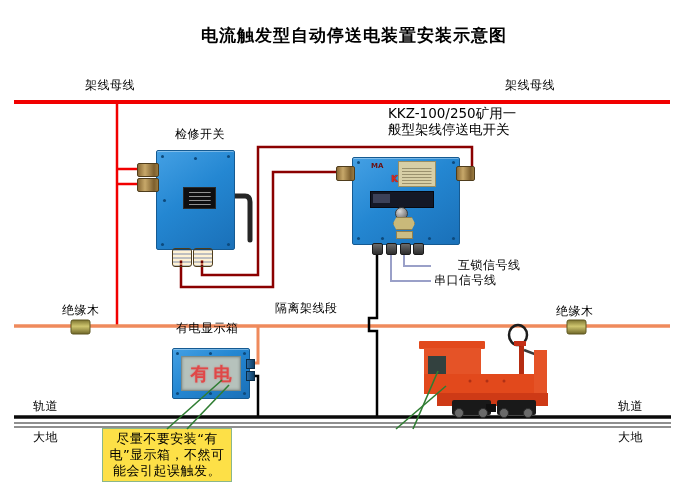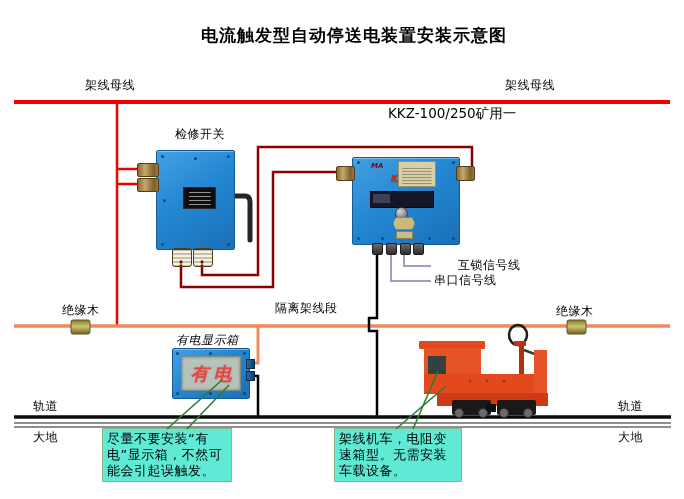--- a/index.html
+++ b/index.html
@@ -6,21 +6,21 @@
   body{font-family:"DejaVu Sans","Liberation Sans",sans-serif;}
   .stage{position:relative;width:684px;height:499px;background:#ffffff;overflow:hidden;}
   .abs{position:absolute;}
   .layer{position:absolute;left:0;top:0;width:684px;height:499px;}
   #wires{z-index:1;}
   #annotations{z-index:6;}
   .title{z-index:3;left:12px;top:12px;width:684px;text-align:center;font-size:17px;font-weight:bold;color:#000;letter-spacing:1px;margin-top:12px;}
   .lbl{z-index:3;font-size:12px;color:#000;white-space:nowrap;letter-spacing:0.5px;line-height:15px;}
   .dev{z-index:2;}
   
-  .bluebox{position:absolute;background:linear-gradient(145deg,#44a0e4 0%,#2487d2 45%,#1a70b8 100%);border:1px solid #155a92;border-radius:2px;box-shadow:inset 0 1px 0 rgba(255,255,255,.35);font-style:italic;}
+  .bluebox{position:absolute;background:linear-gradient(145deg,#44a0e4 0%,#2487d2 45%,#1a70b8 100%);border:1px solid #155a92;border-radius:2px;box-shadow:inset 0 1px 0 rgba(255,255,255,.35);}
   .screw{position:absolute;width:3px;height:3px;border-radius:50%;background:#0d4a7c;}
   .plate-dark{position:absolute;background:#0e0e10;border:1px solid #2a2a2a;
     background-image:repeating-linear-gradient(180deg,rgba(255,255,255,.55) 0 1px,transparent 1px 4px);
     background-size:70% 100%;background-position:center 4px;background-repeat:no-repeat;}
   .plate-tan{position:absolute;background:#d8cfa6;border:1px solid #9a8f63;
     background-image:repeating-linear-gradient(180deg,rgba(80,70,40,.45) 0 1px,transparent 1px 3px);
     background-size:82% 70%;background-position:center 6px;background-repeat:no-repeat;}
   .gland-side{position:absolute;background:linear-gradient(90deg,#8a6a35,#c7a86a 35%,#7d5f2e 80%,#9a7b40);border:1px solid #4f3d1c;border-radius:2px;}
   .gland-bottom{position:absolute;background:linear-gradient(180deg,#c7a86a,#8a6a35 55%,#b59452);border:1px solid #4f3d1c;border-radius:3px;
     background-image:repeating-linear-gradient(180deg,rgba(0,0,0,.25) 0 2px,rgba(255,230,170,.5) 2px 4px);}
@@ -29,21 +29,21 @@
   .window-seg{position:absolute;background:#3c4158;}
   .knob{position:absolute;border-radius:50%;background:radial-gradient(circle at 35% 30%,#d8d8d8,#8a8a8a 60%,#5a5a5a);border:1px solid #3c3c3c;}
   .tag{position:absolute;background:#c9b97a;border:1px solid #8f8050;clip-path:polygon(15% 0,85% 0,100% 50%,85% 100%,15% 100%,0 50%);}
   .tag2{position:absolute;background:#cabd85;border:1px solid #8f8050;}
   .ma{position:absolute;font-size:7px;font-weight:bold;color:#6b0f0f;line-height:8px;letter-spacing:0;}
   .ky{position:absolute;font-size:9px;font-weight:bold;color:#d42a20;line-height:10px;letter-spacing:1px;text-shadow:0 0 1px #7a1010;margin-left:21px;}
   .display-panel{position:absolute;background:#b6c2bc;border:1px solid #7e8c88;box-shadow:inset 0 0 3px rgba(0,0,0,.35);
     display:flex;align-items:center;justify-content:center;}
   .display-text{font-size:18px;font-weight:bold;color:#e04848;letter-spacing:5px;text-shadow:0 0 2px rgba(224,72,72,.6);padding-left:5px;text-align:right;}
   .nub{position:absolute;background:linear-gradient(90deg,#2a6ea8,#0f3f66);border:1px solid #0a2c48;}
-  .note{position:absolute;z-index:5;background:#5eead4;border:1.5px solid #8ab78a;font-size:13px;line-height:16px;color:#000;padding:2px 4px;letter-spacing:0.5px;}
+  .note{position:absolute;z-index:5;background:#fde047;border:1.5px solid #8ab78a;font-size:13px;line-height:16px;color:#000;padding:2px 4px;letter-spacing:0.5px;text-align:center;}
   .kkz-lbl{z-index:3;font-size:13.5px;color:#000;line-height:15.5px;white-space:nowrap;}
 </style>
 </head>
 <body>
 
 <div class="stage">
 
   <svg id="wires" class="layer" viewBox="0 0 684 499">
 
     <path d="M14,102 H670" stroke="#f10000" stroke-width="4" fill="none"></path>
@@ -103,27 +103,28 @@
       <circle cx="528" cy="413" r="4.5" fill="#6a6a6a" stroke="#2c2c2c"></circle>
     </g>
   </svg>
 
   <div class="abs title">电流触发型自动停送电装置安装示意图</div>
   <div class="abs lbl" style="left:85px;top:78px;">架线母线</div>
   <div class="abs lbl" style="left:505px;top:78px;">架线母线</div>
   <div class="abs lbl" style="left:167px;top:127px;margin-left:8px;">检修开关</div>
   <div class="abs kkz-lbl" style="left:345px;top:106px;margin-left:43px;">
     <div>KKZ-100/250矿用一</div>
+    <div>般型架线停送电开关</div>
   </div>
   <div class="abs lbl" style="left:458px;top:258px;">互锁信号线</div>
   <div class="abs lbl" style="left:434px;top:273px;">串口信号线</div>
   <div class="abs lbl" style="left:62px;top:303px;">绝缘木</div>
   <div class="abs lbl" style="left:275px;top:301px;">隔离架线段</div>
   <div class="abs lbl" style="left:556px;top:304px;">绝缘木</div>
-  <div class="abs lbl" style="left:176px;top:333px;font-style:italic;">有电显示箱</div>
+  <div class="abs lbl" style="left:176px;top:321px;">有电显示箱</div>
   <div class="abs lbl" style="left:33px;top:399px;">轨道</div>
   <div class="abs lbl" style="left:33px;top:430px;">大地</div>
   <div class="abs lbl" style="left:618px;top:399px;">轨道</div>
   <div class="abs lbl" style="left:618px;top:430px;">大地</div>
 
   <div class="bluebox dev" style="left:156px;top:150px;width:77px;height:98px;">
     <div class="screw" style="left:4px;top:4px;box-shadow:66px 0 0 #0d4a7c,0 88px 0 #0d4a7c,66px 88px 0 #0d4a7c,33px 2px 0 #0d4a7c,2px 44px 0 #0d4a7c;"></div>
     <div class="plate-dark" style="left:26px;top:36px;width:31px;height:20px;"></div>
   </div>
   <div class="gland-side dev" style="left:137px;top:163px;width:20px;height:12px;"></div>
@@ -152,21 +153,20 @@
   <div class="bluebox dev" style="left:172px;top:348px;width:76px;height:49px;">
     <div class="screw" style="left:3px;top:3px;box-shadow:67px 0 0 #0d4a7c,0 40px 0 #0d4a7c,67px 40px 0 #0d4a7c,33px 0 0 #0d4a7c,33px 40px 0 #0d4a7c;"></div>
     <div class="display-panel" style="left:8px;top:7px;width:58px;height:33px;">
       <span class="display-text">有电</span>
     </div>
   </div>
   <div class="nub dev" style="left:246px;top:359px;width:7px;height:8px;"></div>
   <div class="nub dev" style="left:246px;top:371px;width:7px;height:8px;"></div>
 
   <div class="note" style="left:102px;top:428px;width:120px;">尽量不要安装“有电”显示箱，不然可能会引起误触发。</div>
-  <div class="note" style="left:334px;top:428px;width:118px;">架线机车，电阻变速箱型。无需安装车载设备。</div>
 
   <svg id="annotations" class="layer" viewBox="0 0 684 499">
     <path d="M167,429 L222,380" stroke="#2f7d32" stroke-width="1.6" fill="none"></path>
     <path d="M187,429 L229,385" stroke="#2f7d32" stroke-width="1.6" fill="none"></path>
     <path d="M396,429 L446,386" stroke="#2f7d32" stroke-width="1.6" fill="none"></path>
     <path d="M413,429 L438,371" stroke="#2f7d32" stroke-width="1.6" fill="none"></path>
   </svg>
 
 </div>
 

